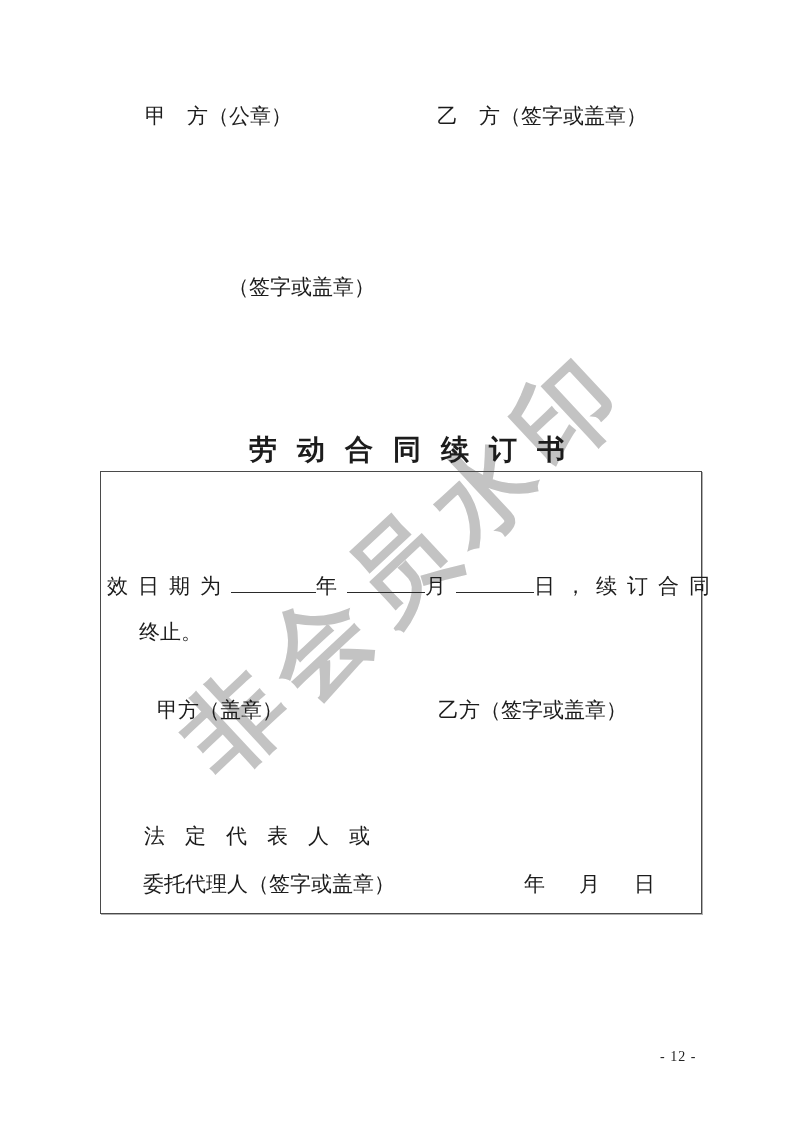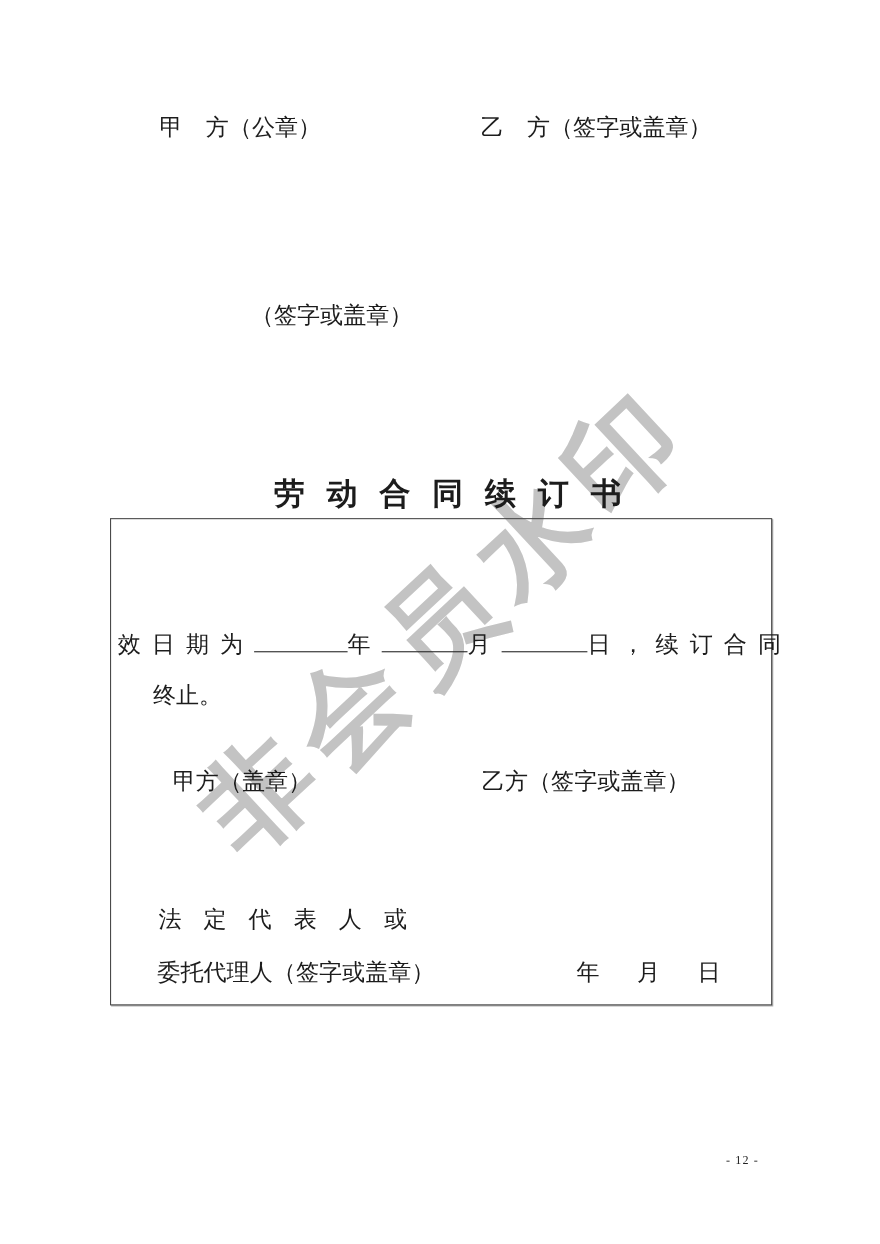--- a/index.html
+++ b/index.html
@@ -48,21 +48,21 @@
   .ls20{letter-spacing:20px;}
   .w85{width:85px;}
   .w78{width:78px;}
   .w90{width:90px;}
   .ymd-gap1{margin-left:23px;}
   .ymd-gap2{margin-left:30px;}
   .ymd-gap3{margin-left:27px;}
   .bymd-gap{margin-left:34px;}
   .pagenum{
     position:absolute;left:660px;top:1050px;
-    font-size:11px;letter-spacing:1px;color:#222;
+    font-size:14px;letter-spacing:1px;color:#222;
     line-height:1;white-space:nowrap;
   }
 </style>
 </head>
 <body>
 
 <div class="page">
 
   <div class="watermark">非会员水印</div>
 

